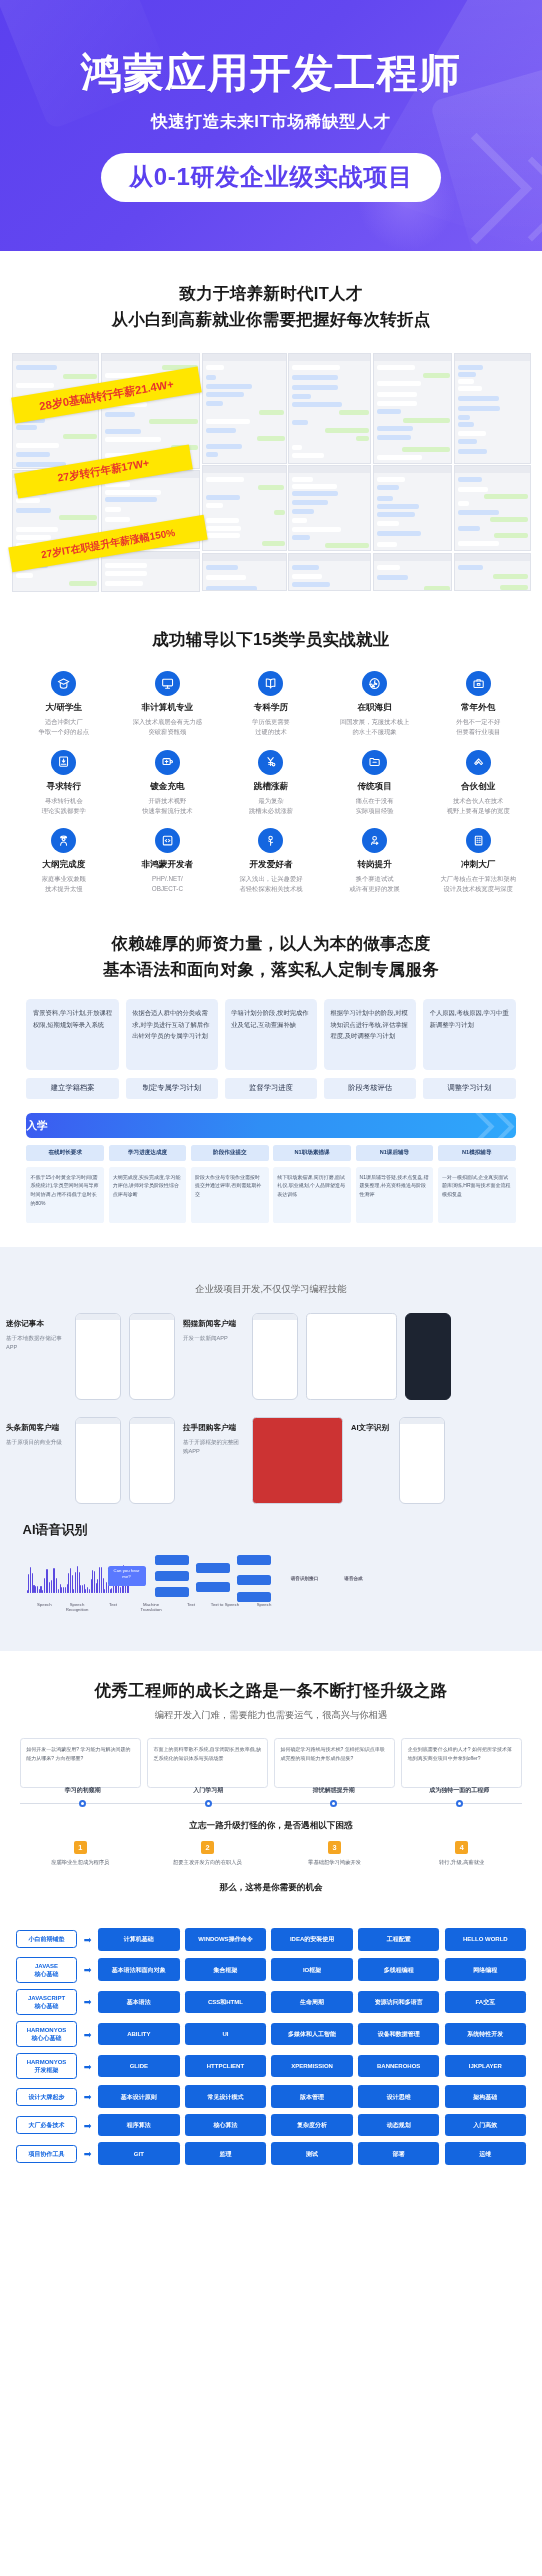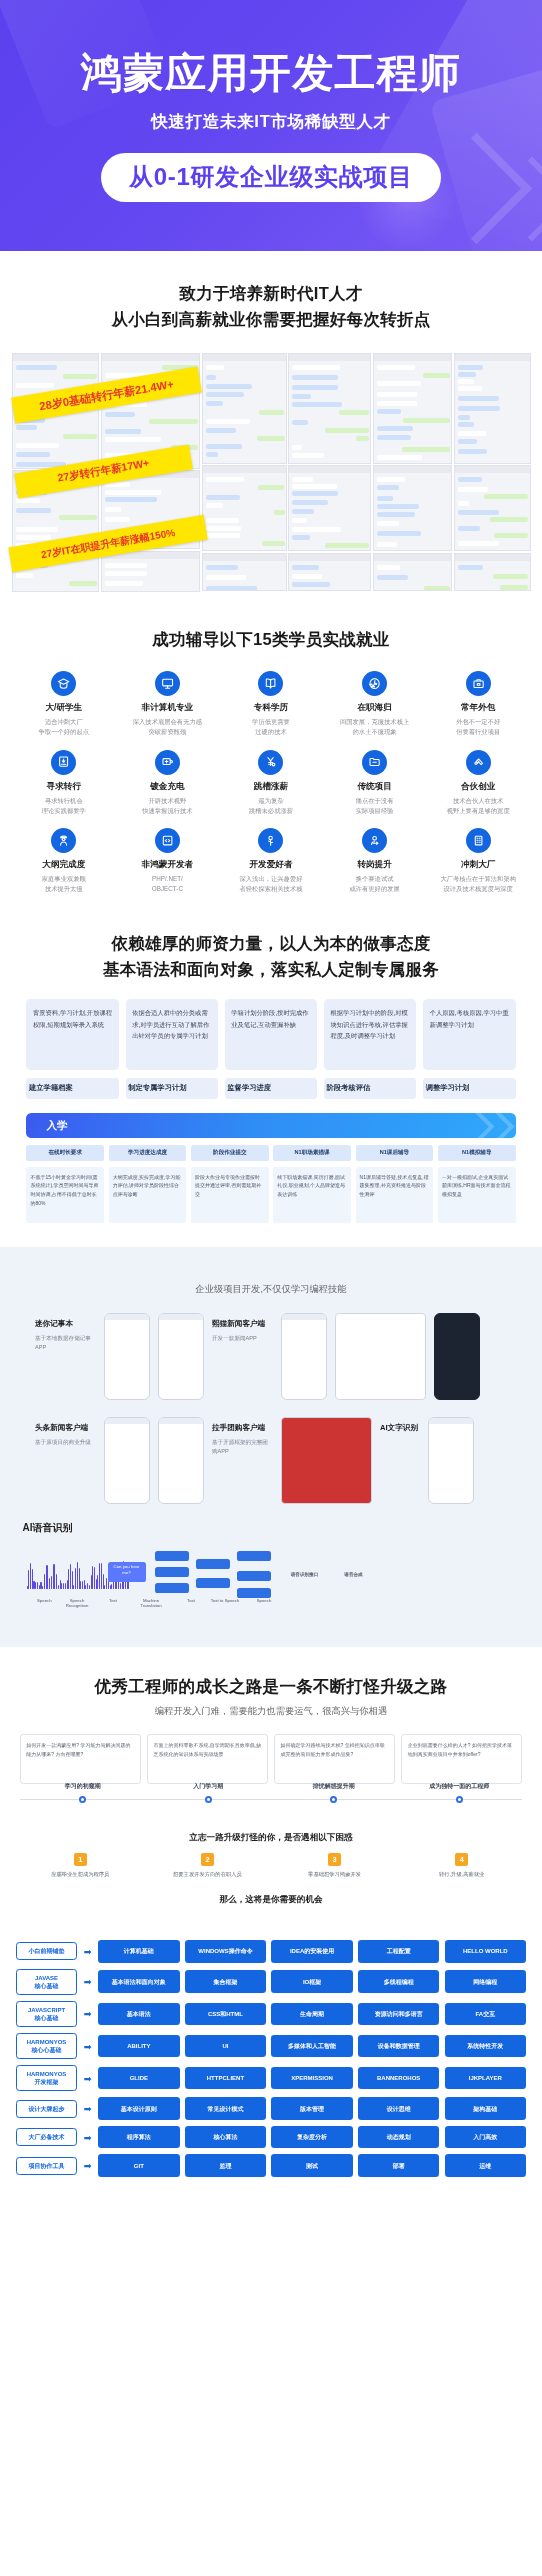--- a/index.html
+++ b/index.html
@@ -102,80 +102,80 @@
   .teach { padding:30px 0 0; }
   .tcards { display:grid; grid-template-columns:repeat(5,1fr); gap:6.6px;
             padding:17px 26.4px 0; }
   .tcard {
     background:#e8effb; border-radius:4.6px; padding:8px 6.6px;
     font-size:6.3px; color:#3e4756; line-height:1.85; min-height:71px;
   }
   .tbtns { display:grid; grid-template-columns:repeat(5,1fr); gap:6.6px;
            padding:8px 26.4px 0; }
   .tbtn {
-    background:#e8effb; border-radius:3.3px; 
-    padding:5.3px 2.6px; font-size:7.3px; font-weight:700; color:#27324a;
+    background:#e8effb; border-radius:3.3px; text-align:center;
+    padding:5.3px 2.6px; font-size:7.3px; font-weight:400; color:#27324a;
   }
 
   
   .enroll { padding:14.5px 26.4px 0; }
   .ebar {
     height:25px; border-radius:5.3px; position:relative; overflow:hidden;
     background:linear-gradient(100deg,#3b5bf0 0%,#2f8ef5 48%,#2fa8fb 100%);
     display:flex; align-items:center;
   }
-  .ebar .lbl { color:#fff; font-size:10.6px; font-weight:900; padding-left:20px; z-index:2; }
+  .ebar .lbl { color:#fff; font-size:10.6px; font-weight:900; padding-left:0; z-index:2; }
   .ebar .eb-d { position:absolute; border:4px solid rgba(255,255,255,.22);
                 border-left:0;border-bottom:0; width:22.5px;height:22.5px;
                 transform:rotate(45deg); }
   .egrid { display:grid; grid-template-columns:repeat(6,1fr); gap:4.6px; padding-top:6.6px; }
   .ehead { background:#dbe8fb; border-radius:2.6px; text-align:center;
            padding:4px 1.3px; font-size:5.6px; font-weight:800; color:#24406e; }
   .ecell { background:#eff5fd; border-radius:2.6px; padding:5.3px 4px;
            font-size:5px; color:#4a5568; line-height:1.75; min-height:56px; }
 
   
   .cases { background:#eef2f9; margin-top:24px; padding:29px 0 26.4px; }
-  .case-row { display:flex; gap:8px; padding:17px 35px 0; align-items:flex-start; }
+  .case-row { display:flex; gap:8px; padding:17px 6px 0; align-items:flex-start; }
   .case-txt { width:61px; flex:0 0 61px; padding-top:5.3px; }
   .case-txt .t { font-size:7.6px; font-weight:800; color:#1d1d1d; line-height:1.5; }
   .case-txt .d { font-size:5.6px; color:#7b828f; margin-top:4px; line-height:1.7; }
   .phone {
     width:46px;height:87px;border-radius:6px;background:#fff;
     border:1px solid #cfd6e3; overflow:hidden; position:relative; flex:0 0 auto;
   }
   .phone.dark { background:#1d2431; border-color:#1d2431; }
   .phone .ph-top { height:6px; background:#e9edf4; }
   .wide {
     width:91px;height:87px;border-radius:4.6px; overflow:hidden;
     border:1px solid #cfd6e3; background:#fff; flex:0 0 auto; position:relative;
   }
 
   
   .aispeech { padding:17px 22.5px 0; }
-  .ai-lbl { font-size:10px; font-weight:800; color:#1d1d1d; }
+  .ai-lbl { font-size:13px; font-weight:800; color:#1d1d1d; }
   .ai-box { position:relative; height:79px; margin-top:6.6px; }
   .wave { position:absolute; left:4px; top:17px; width:106px; height:30px; }
   .wave i { position:absolute; bottom:0; width:1.3px; background:#5b4ae0; border-radius:0.7px; }
   .nodebox { position:absolute; background:#2f6fe4; color:#fff; border-radius:2.6px;
              font-size:4px; text-align:center; padding:2.6px 2px; line-height:1.4; }
   .nodetxt { position:absolute; font-size:4.3px; color:#556; text-align:center; }
 
   
   .growth { padding:29px 0 22.5px; }
   .g-cards { display:grid; grid-template-columns:repeat(4,1fr); gap:6.6px; padding:16px 20px 0; }
   .g-card { border:0.7px solid #dde2ec; border-radius:3.3px; padding:6px 5.3px;
             font-size:5px; color:#5a616e; line-height:1.8; min-height:50px; background:#fff; }
   .g-line { position:relative; height:32px; margin:0 20px; }
   .g-line .bar { position:absolute; left:0; right:0; top:15px; height:1.3px; background:#d8dde7; }
   .g-line .dot { position:absolute; top:12px; width:7.3px;height:7.3px;border-radius:50%;
                  background:#fff; border:2px solid #2f6fe4; }
   .g-line .cap { position:absolute; top:-1.3px; font-size:6px; font-weight:700;
                  color:#3a4252; transform:translateX(-50%); white-space:nowrap; }
-  .g-mid { text-align:center; font-size:8.6px; font-weight:800; color:#1d1d1d; margin-top:16px; }
+  .g-mid { text-align:center; font-size:8.6px; font-weight:800; color:#1d1d1d; margin-top:0; }
   .g-num { display:grid; grid-template-columns:repeat(4,1fr); gap:6.6px; padding:9.3px 20px 0; }
   .g-num .n { text-align:center; }
   .g-num .nb { width:13.2px;height:13.2px;border-radius:2px;background:#f5a623;color:#fff;
                font-size:7.3px;font-weight:900;display:flex;align-items:center;
                justify-content:center;margin:0 auto 4px; }
   .g-num .nt { font-size:5.3px; color:#5a616e; line-height:1.7; }
   .g-foot { text-align:center; font-size:8.6px; font-weight:800; color:#1d1d1d; margin-top:14.5px; }
 
   
   .stack { padding:12px 16px 26.4px; }

